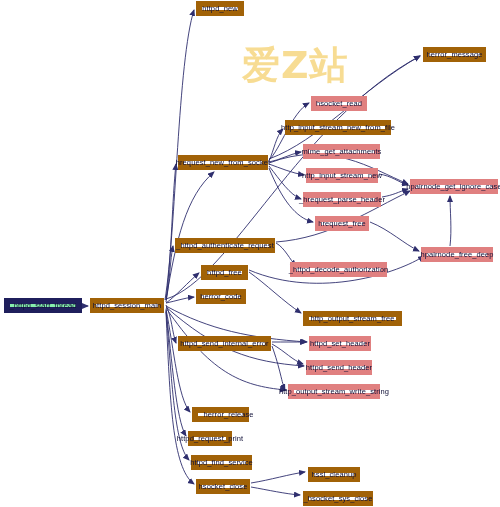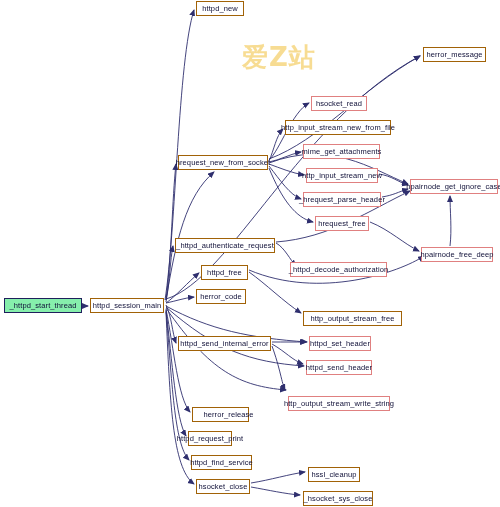--- a/index.html
+++ b/index.html
@@ -19,21 +19,21 @@
     position: absolute;
     left: 0;
     top: 0;
     width: 500px;
     height: 507px;
     pointer-events: none;
   }
   .node {
     position: absolute;
     box-sizing: border-box;
-    border: 1px solid #a16207;
+    border: 6px solid #a16207;
     background: #ffffff;
     color: #101038;
     font-size: 7.5px;
     line-height: 1;
     letter-spacing: 0.1px;
     display: flex;
     align-items: center;
     justify-content: center;
     white-space: nowrap;
     height: 15px;
@@ -45,21 +45,21 @@
   }
   .node.root {
     background: #86efac;
     border-color: #1f1f5c;
   }
   .watermark {
     position: absolute;
     z-index: 1;
     pointer-events: none;
     font-family: "DejaVu Sans", sans-serif;
-    font-size: 26px;
+    font-size: 38px;
     font-weight: bold;
     color: #f2c13c;
     opacity: 0.55;
     letter-spacing: 1px;
     white-space: nowrap;
   }
   .wm-cn { }
 </style>
 </head>
 <body>
@@ -141,21 +141,21 @@
   <div class="node red" style="left:410px; top:179px; width:88px;">hpairnode_get_ignore_case</div>
   <div class="node red" style="left:421px; top:247px; width:72px;">hpairnode_free_deep</div>
   <div class="node" style="left:175px; top:238px; width:100px;">_httpd_authenticate_request</div>
   <div class="node red" style="left:290px; top:262px; width:97px;">_httpd_decode_authorization</div>
   <div class="node" style="left:201px; top:265px; width:47px;">httpd_free</div>
   <div class="node" style="left:196px; top:289px; width:50px;">herror_code</div>
   <div class="node" style="left:303px; top:311px; width:99px;">http_output_stream_free</div>
   <div class="node" style="left:178px; top:336px; width:93px;">httpd_send_internal_error</div>
   <div class="node red" style="left:309px; top:336px; width:62px;">httpd_set_header</div>
   <div class="node red" style="left:306px; top:360px; width:66px;">httpd_send_header</div>
-  <div class="node red" style="left:288px; top:396px; width:102px;">http_output_stream_write_string</div>
+  <div class="node red" style="left:288px; top:384px; width:92px;">http_output_stream_write_string</div>
   <div class="node" style="left:192px; top:407px; width:57px;padding-left:16px;">herror_release</div>
   <div class="node" style="left:188px; top:431px; width:44px;">httpd_request_print</div>
   <div class="node" style="left:191px; top:455px; width:61px;">httpd_find_service</div>
   <div class="node" style="left:196px; top:479px; width:54px;">hsocket_close</div>
   <div class="node" style="left:308px; top:467px; width:52px;">hssl_cleanup</div>
   <div class="node" style="left:303px; top:491px; width:70px;">_hsocket_sys_close</div>
 
 </div>
 
 </body></html>

